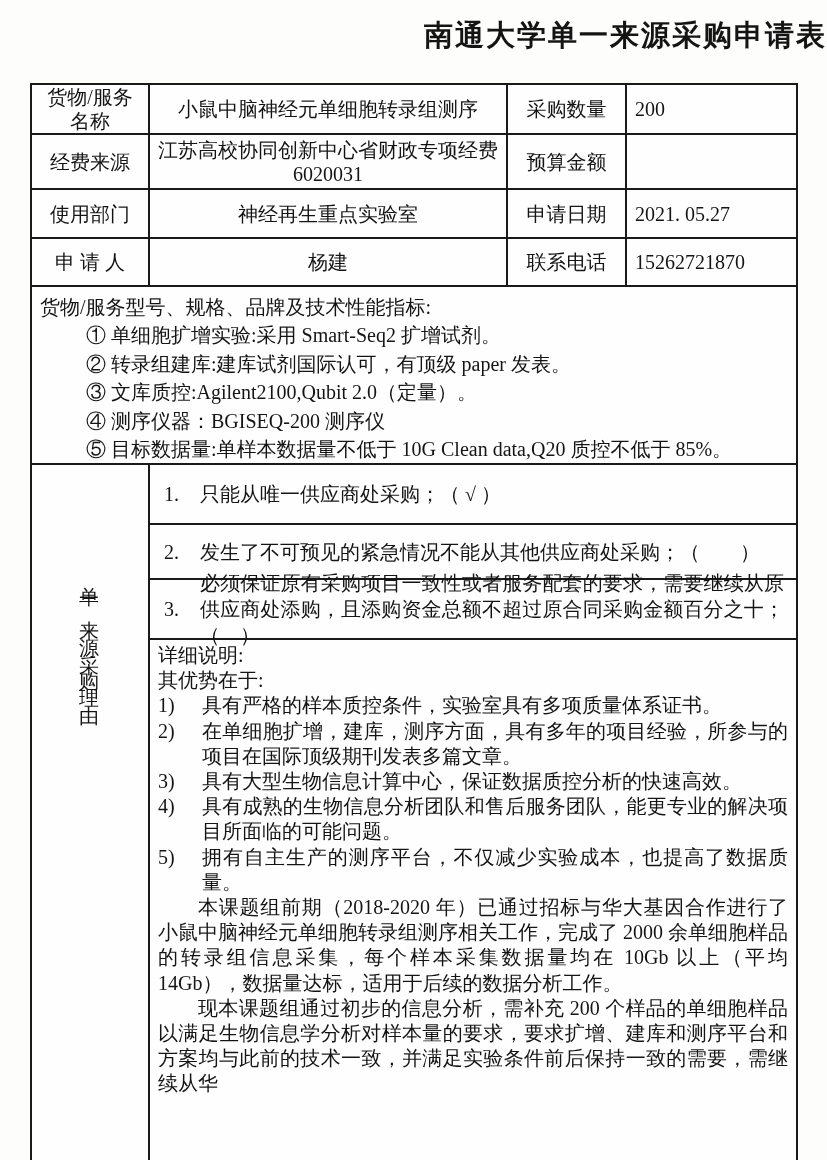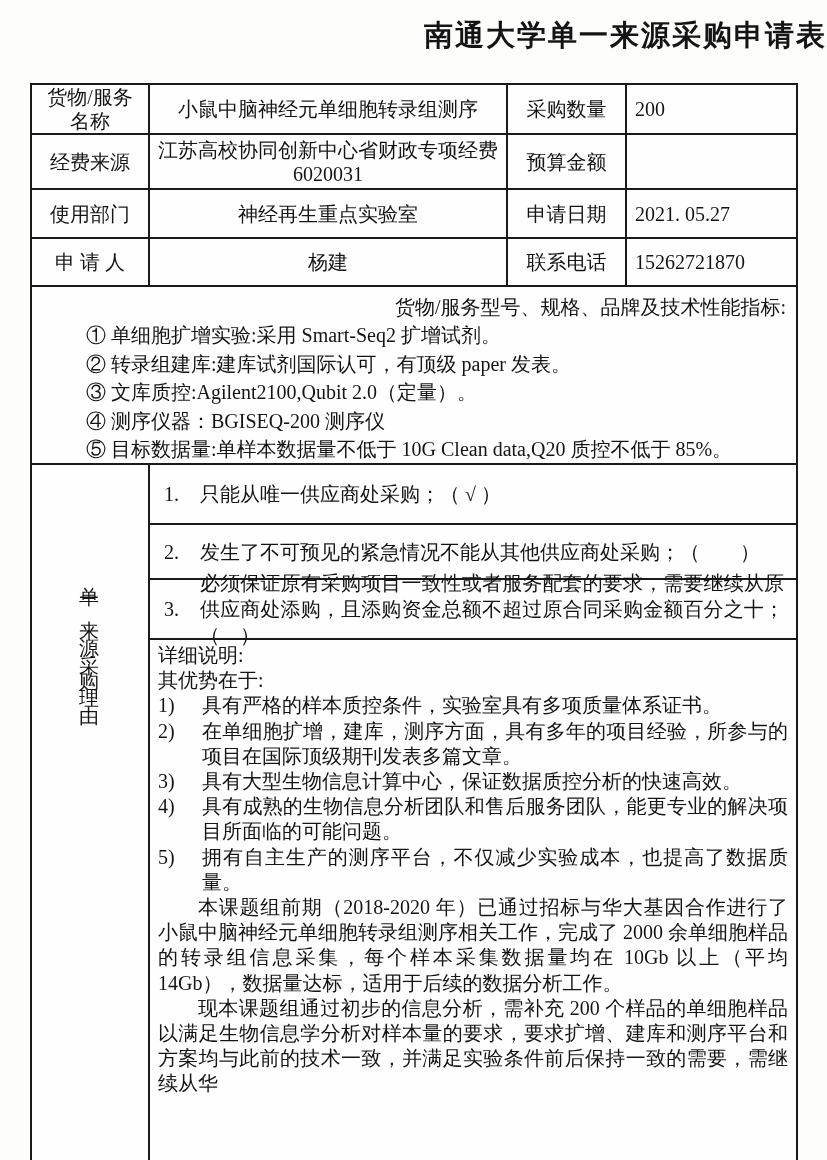--- a/index.html
+++ b/index.html
@@ -51,21 +51,21 @@
   }
   .cell.last-col { border-right: none; }
   .cell.value-left { justify-content: flex-start; text-align: right; }
   
   .spec-box {
     height: 178px;
     border-bottom: 2px solid #1a1a1a;
     padding: 6px 10px 0 8px;
     font-size: 20px;
   }
-  .spec-header { line-height: 28px; text-align: right; }
+  .spec-header { line-height: 28px; }
   .spec-item { line-height: 28.5px; padding-left: 46px; }
   
   .reason-grid {
     display: grid;
     grid-template-columns: 118px 1fr;
   }
   .side-cell {
     border-right: 2px solid #1a1a1a;
     display: flex;
     justify-content: center;

